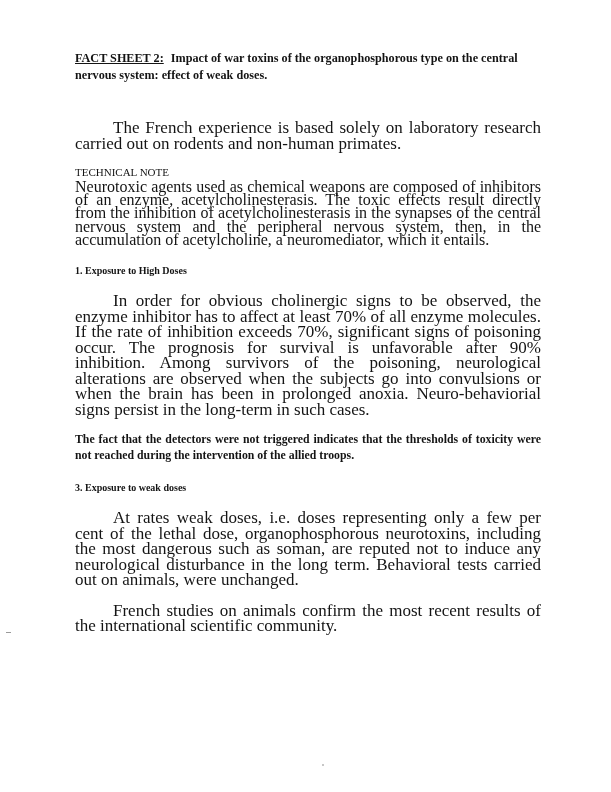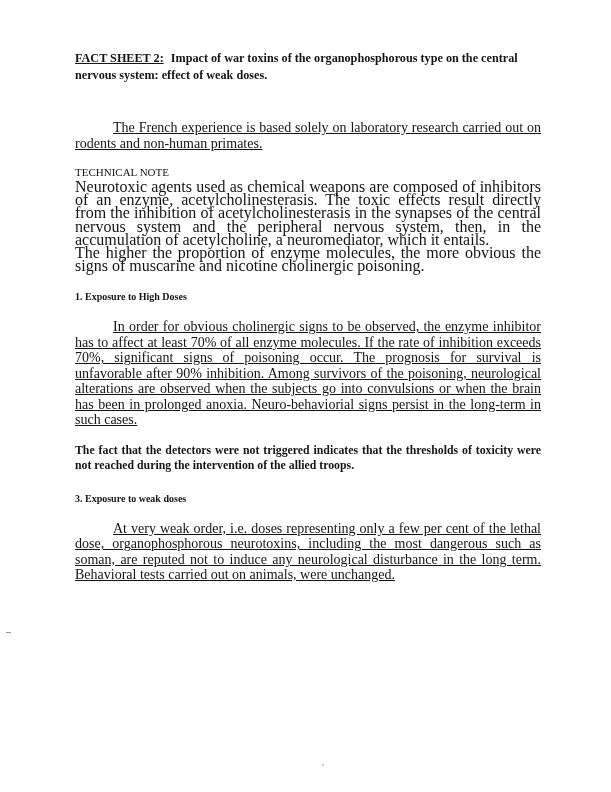--- a/index.html
+++ b/index.html
@@ -27,25 +27,24 @@
     font-size: 12.2px;
     line-height: 17px;
     text-align: left;
     margin: 0 0 36px 0;
   }
   .title .u {
     text-decoration: underline;
     margin-right: 7px;
   }
   .body {
-    font-size: 14px;
+    font-size: 17px;
     line-height: 15.5px;
     text-align: justify;
     margin: 0 0 15px 0;
-    text-decoration: underline;
   }
   .indent {
     text-indent: 38px;
   }
   .tn-heading {
     font-size: 11px;
     line-height: 13px;
     margin: 10px 0 1px 0;
   }
   .tn {
@@ -106,26 +105,26 @@
 <div class="page">
 
   <p class="title">
     <span class="u">FACT SHEET 2:</span><span>Impact of war toxins of the organophosphorous type on the central nervous system:  effect of weak doses.</span>
   </p>
 
   <p class="body indent">The French experience is based solely on laboratory research carried out on rodents and non-human primates.</p>
 
   <p class="tn-heading">TECHNICAL NOTE</p>
   <p class="tn">Neurotoxic agents used as chemical weapons are composed of inhibitors of an enzyme, acetylcholinesterasis. The toxic effects result directly from the inhibition of acetylcholinesterasis in the synapses of the central nervous system and the peripheral nervous system, then, in the accumulation of acetylcholine, a neuromediator, which it entails.</p>
-  <p class="tn">The higher the proportion of enzyme molecules, the more obvious the signs of muscarine and nicotine cholinergic poisoning.</p>
 
   <p class="heading">1. Exposure to High Doses</p>
   <p class="body indent">In order for obvious cholinergic signs to be observed, the enzyme inhibitor has to affect at least 70% of all enzyme molecules.  If the rate of inhibition exceeds 70%, significant signs of poisoning occur.  The prognosis for survival is unfavorable after 90% inhibition. Among survivors of the poisoning, neurological alterations are observed when the subjects go into convulsions or when the brain has been in prolonged anoxia.  Neuro-behaviorial signs persist in the long-term in such cases.</p>
   <p class="bold-block last">The fact that the detectors were not triggered indicates that the thresholds of toxicity were not reached during the intervention of the allied troops.</p>
 
   <p class="heading">3. Exposure to weak doses</p>
-  <p class="body indent">At very weak order, i.e. doses representing only a few per cent of the lethal dose, organophosphorous neurotoxins, including the most dangerous such as soman, are reputed not to induce any neurological disturbance in the long term.  Behavioral tests carried out on animals, were unchanged.</p>
+  <p class="body indent">At rates weak doses, i.e. doses representing only a few per cent of the lethal dose, organophosphorous neurotoxins, including the most dangerous such as soman, are reputed not to induce any neurological disturbance in the long term.  Behavioral tests carried out on animals, were unchanged.</p>
+  <p class="body indent">French studies on animals confirm the most recent results of the international scientific community.</p>
 
 
 </div>
 
 <div class="artifact-dash"></div>
 <div class="artifact-dot"></div>
 
 </body></html>

